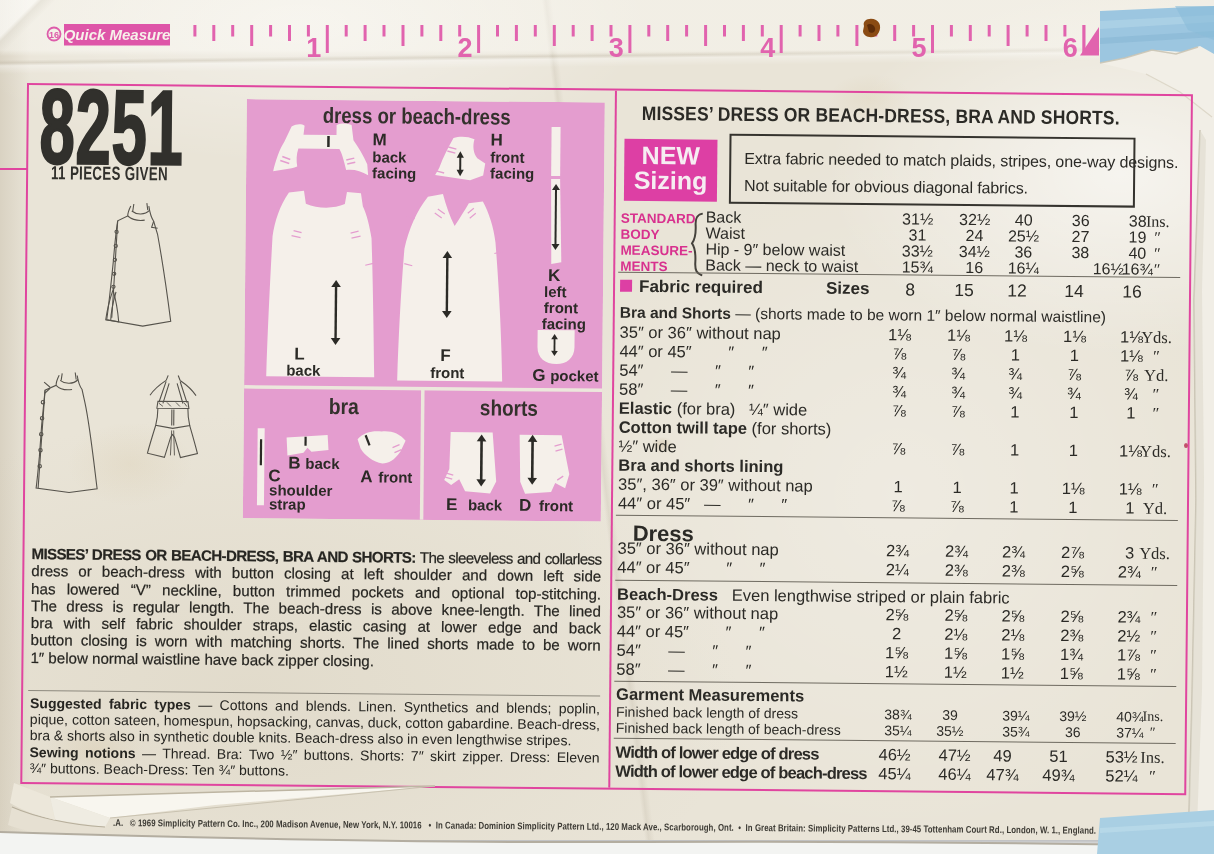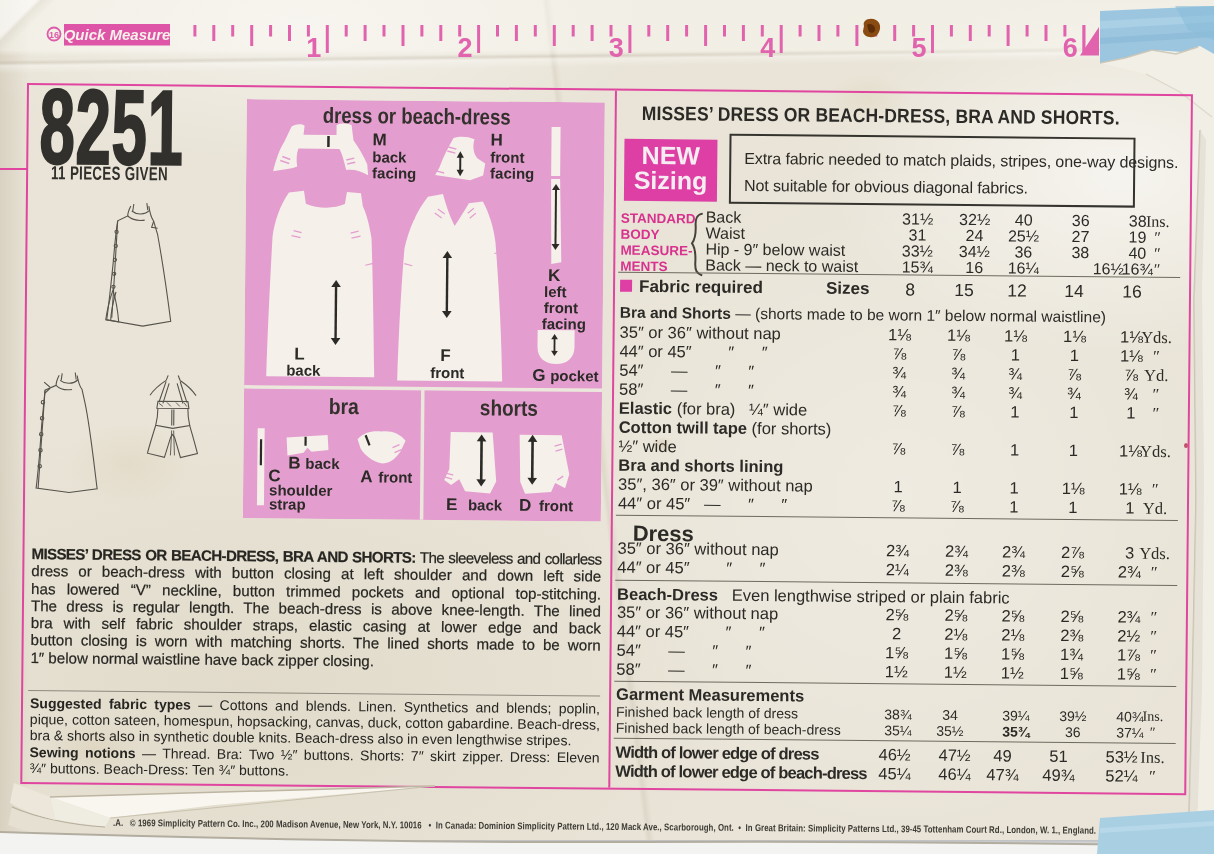--- a/index.html
+++ b/index.html
@@ -389,22 +389,22 @@
     <div class="row" style="left:6px;top:400px;font-size:16.5px;">44″ or 45″&nbsp;&nbsp;&nbsp;—&nbsp;&nbsp;&nbsp;&nbsp;&nbsp;&nbsp;″&nbsp;&nbsp;&nbsp;&nbsp;&nbsp;&nbsp;″<span class="c" style="left:280px;">⅞</span><span class="c" style="left:339px;">⅞</span><span class="c" style="left:396px;">1</span><span class="c" style="left:455px;">1</span><span class="c" style="left:512px;">1</span><span class="u" style="left:512px;">Yd.</span></div>
     <div class="row" style="left:21px;top:427px;font-size:22px;"><b>Dress</b></div>
     <div class="row" style="left:6px;top:445px;font-size:16.5px;">35″ or 36″ without nap<span class="c" style="left:280px;">2¾</span><span class="c" style="left:339px;">2¾</span><span class="c" style="left:396px;">2¾</span><span class="c" style="left:455px;">2⅞</span><span class="c" style="left:512px;">3</span><span class="u" style="left:512px;">Yds.</span></div>
     <div class="row" style="left:6px;top:464px;font-size:16.5px;">44″ or 45″&nbsp;&nbsp;&nbsp;&nbsp;&nbsp;&nbsp;&nbsp;&nbsp;″&nbsp;&nbsp;&nbsp;&nbsp;&nbsp;&nbsp;″<span class="c" style="left:280px;">2¼</span><span class="c" style="left:339px;">2⅜</span><span class="c" style="left:396px;">2⅜</span><span class="c" style="left:455px;">2⅝</span><span class="c" style="left:512px;">2¾</span><span class="u" style="left:512px;padding-right:14px;">″</span></div>
     <div class="row" style="left:6px;top:491px;font-size:16.5px;"><b>Beach-Dress</b>&nbsp;&nbsp;&nbsp;Even lengthwise striped or plain fabric</div>
     <div class="row" style="left:6px;top:509px;font-size:16.5px;">35″ or 36″ without nap<span class="c" style="left:280px;">2⅝</span><span class="c" style="left:339px;">2⅝</span><span class="c" style="left:396px;">2⅝</span><span class="c" style="left:455px;">2⅝</span><span class="c" style="left:512px;">2¾</span><span class="u" style="left:512px;padding-right:14px;">″</span></div>
     <div class="row" style="left:6px;top:528px;font-size:16.5px;">44″ or 45″&nbsp;&nbsp;&nbsp;&nbsp;&nbsp;&nbsp;&nbsp;&nbsp;″&nbsp;&nbsp;&nbsp;&nbsp;&nbsp;&nbsp;″<span class="c" style="left:280px;">2</span><span class="c" style="left:339px;">2⅛</span><span class="c" style="left:396px;">2⅛</span><span class="c" style="left:455px;">2⅜</span><span class="c" style="left:512px;">2½</span><span class="u" style="left:512px;padding-right:14px;">″</span></div>
     <div class="row" style="left:6px;top:547px;font-size:16.5px;">54″&nbsp;&nbsp;&nbsp;&nbsp;&nbsp;&nbsp;—&nbsp;&nbsp;&nbsp;&nbsp;&nbsp;&nbsp;″&nbsp;&nbsp;&nbsp;&nbsp;&nbsp;&nbsp;″<span class="c" style="left:280px;">1⅝</span><span class="c" style="left:339px;">1⅝</span><span class="c" style="left:396px;">1⅝</span><span class="c" style="left:455px;">1¾</span><span class="c" style="left:512px;">1⅞</span><span class="u" style="left:512px;padding-right:14px;">″</span></div>
     <div class="row" style="left:6px;top:566px;font-size:16.5px;">58″&nbsp;&nbsp;&nbsp;&nbsp;&nbsp;&nbsp;—&nbsp;&nbsp;&nbsp;&nbsp;&nbsp;&nbsp;″&nbsp;&nbsp;&nbsp;&nbsp;&nbsp;&nbsp;″<span class="c" style="left:280px;">1½</span><span class="c" style="left:339px;">1½</span><span class="c" style="left:396px;">1½</span><span class="c" style="left:455px;">1⅝</span><span class="c" style="left:512px;">1⅝</span><span class="u" style="left:512px;padding-right:14px;">″</span></div>
     <div class="row" style="left:6px;top:591px;font-size:16.5px;"><b>Garment Measurements</b></div>
-    <div class="row" style="left:6px;top:610px;font-size:14px;">Finished back length of dress<span class="c" style="left:282px;">38¾</span><span class="c" style="left:334px;">34</span><span class="c" style="left:400px;">39¼</span><span class="c" style="left:457px;">39½</span><span class="c" style="left:514px;">40¾</span><span class="u" style="left:512px;">Ins.</span></div>
-    <div class="row" style="left:6px;top:626px;font-size:14px;">Finished back length of beach-dress<span class="c" style="left:282px;">35¼</span><span class="c" style="left:334px;">35½</span><span class="c" style="left:400px;font-weight:bold;">35¾</span><span class="c" style="left:457px;">36</span><span class="c" style="left:514px;">37¼</span><span class="u" style="left:512px;padding-right:14px;">″</span></div>
+    <div class="row" style="left:6px;top:610px;font-size:14px;">Finished back length of dress<span class="c" style="left:282px;">38¾</span><span class="c" style="left:334px;">39</span><span class="c" style="left:400px;">39¼</span><span class="c" style="left:457px;">39½</span><span class="c" style="left:514px;">40¾</span><span class="u" style="left:512px;">Ins.</span></div>
+    <div class="row" style="left:6px;top:626px;font-size:14px;">Finished back length of beach-dress<span class="c" style="left:282px;">35¼</span><span class="c" style="left:334px;">35½</span><span class="c" style="left:400px;">35¾</span><span class="c" style="left:457px;">36</span><span class="c" style="left:514px;">37¼</span><span class="u" style="left:512px;padding-right:14px;">″</span></div>
     <div class="row" style="left:6px;top:649px;font-size:16.5px;"><span style="letter-spacing:-0.8px;font-weight:bold;">Width of lower edge of dress</span><span class="c" style="left:279px;">46½</span><span class="c" style="left:339px;">47½</span><span class="c" style="left:387px;">49</span><span class="c" style="left:443px;">51</span><span class="c" style="left:506px;">53½</span><span class="u" style="left:512px;">Ins.</span></div>
     <div class="row" style="left:6px;top:668px;font-size:16.5px;"><span style="letter-spacing:-0.8px;font-weight:bold;">Width of lower edge of beach-dress</span><span class="c" style="left:279px;">45¼</span><span class="c" style="left:339px;">46¼</span><span class="c" style="left:387px;">47¾</span><span class="c" style="left:443px;">49¾</span><span class="c" style="left:506px;">52¼</span><span class="u" style="left:512px;padding-right:14px;">″</span></div>
     <div class="hairline" style="left:4px;top:178px;width:562px;"></div>
     <div class="hairline" style="left:4px;top:421px;width:562px;"></div>
     <div class="hairline" style="left:4px;top:486px;width:562px;"></div>
     <div class="hairline" style="left:4px;top:587px;width:562px;"></div>
     <div class="hairline" style="left:4px;top:644px;width:562px;"></div>
   </div>
 </div>
 

